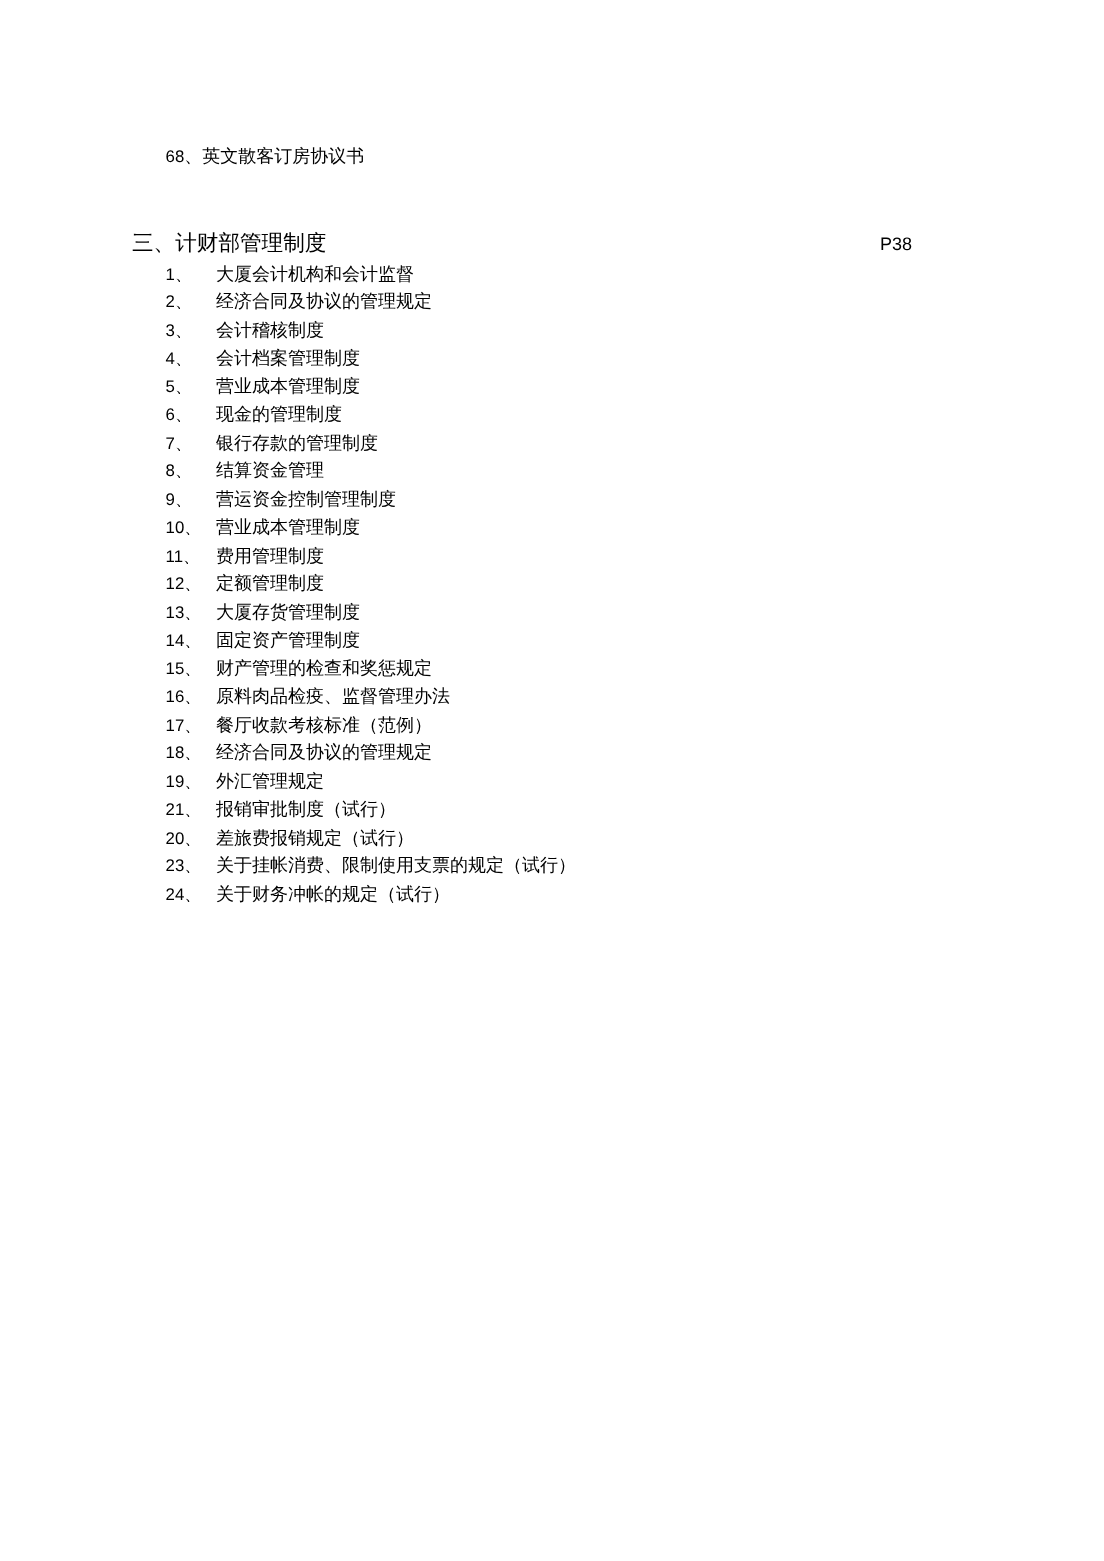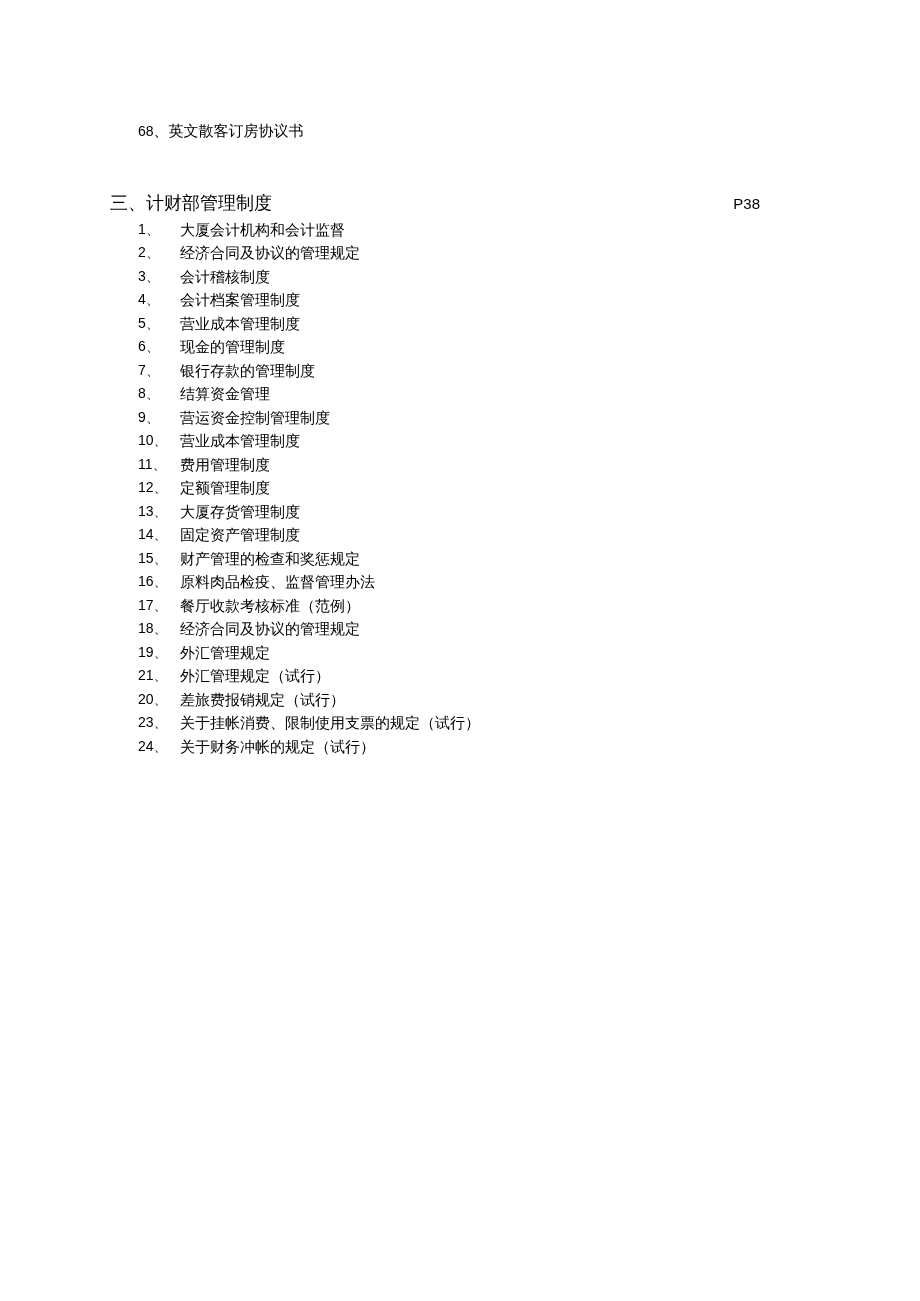--- a/index.html
+++ b/index.html
@@ -146,21 +146,21 @@
   <div class="sub-item">
       <span class="sub-num"><span>18</span>、</span>
       <span class="sub-text">经济合同及协议的管理规定</span>
     </div>
   <div class="sub-item">
       <span class="sub-num"><span>19</span>、</span>
       <span class="sub-text">外汇管理规定</span>
     </div>
   <div class="sub-item">
       <span class="sub-num"><span>21</span>、</span>
-      <span class="sub-text">外汇管理规定（试行）</span>
+      <span class="sub-text">报销审批制度（试行）</span>
     </div>
   <div class="sub-item">
       <span class="sub-num"><span>20</span>、</span>
       <span class="sub-text">差旅费报销规定（试行）</span>
     </div>
   <div class="sub-item">
       <span class="sub-num"><span>23</span>、</span>
       <span class="sub-text">关于挂帐消费、限制使用支票的规定（试行）</span>
     </div>
   <div class="sub-item">

